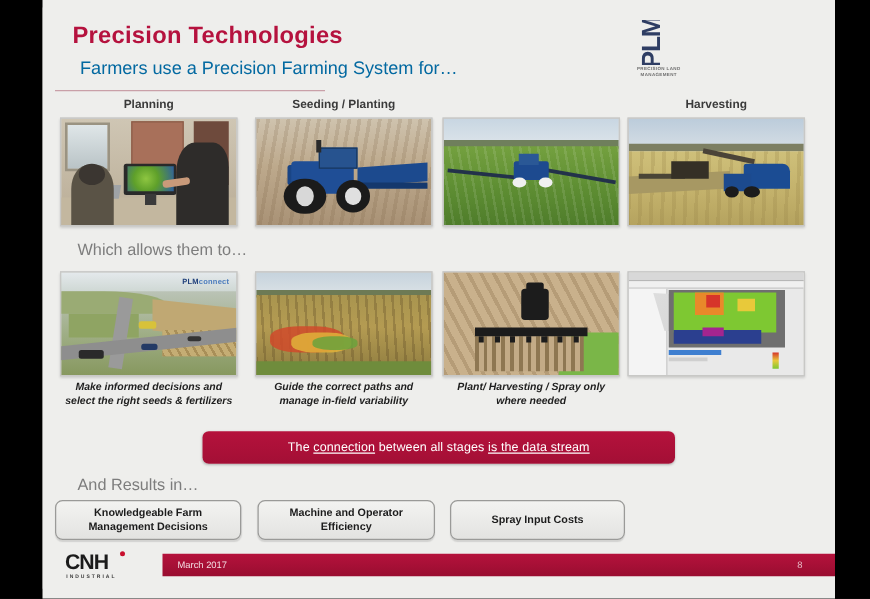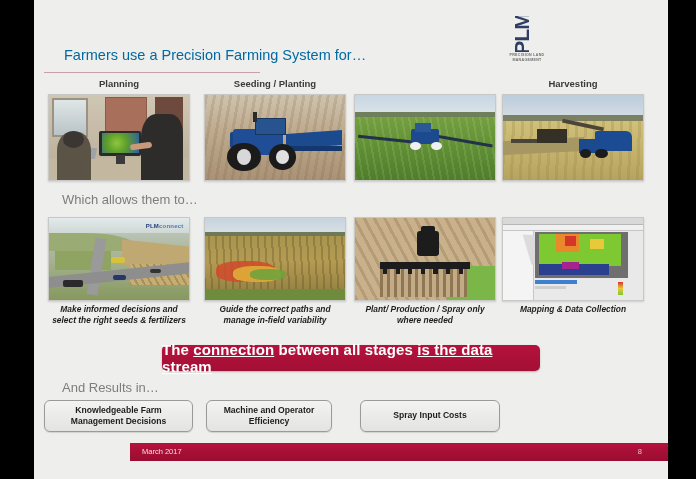--- a/index.html
+++ b/index.html
@@ -152,21 +152,21 @@
   .banner {
     position: absolute;
     left: 128px; top: 339px;
     width: 378px; height: 26px;
     background: linear-gradient(180deg,#b5123c 0%, #a30f35 100%);
     border-radius: 5px;
     display: flex; align-items: center; justify-content: center;
     box-shadow: 0 1px 2px rgba(0,0,0,.25);
   }
   .banner span {
-    color: #ffffff; font-size: 15px; font-weight: bold;
+    color: #ffffff; font-size: 10px; font-weight: normal;
     letter-spacing: .1px;
   }
   .banner u { text-decoration: underline; }
 
   
   .result-box {
     position: absolute;
     top: 394px;
     height: 32px;
     border: 1px solid #9a9a98;
@@ -174,21 +174,21 @@
     background: linear-gradient(180deg,#f3f3f1 0%, #e3e3e1 100%);
     display: flex; align-items: center; justify-content: center;
     text-align: center;
     box-shadow: 0 1px 1px rgba(0,0,0,.12);
   }
   .result-box span {
     font-size: 8.6px; font-weight: bold; color: #1c1c1c;
     line-height: 1.3; padding: 0 4px;
   }
   .rb1 { left: 10px; width: 149px; }
-  .rb2 { left: 172px; width: 126px; }
+  .rb2 { left: 172px; width: 142px; }
   .rb3 { left: 326px; width: 140px; }
   .rb4 { left: 476px; width: 146px; }
 
   
   .footer-bar {
     position: absolute;
     left: 96px; top: 437px;
     width: 538px; height: 18px;
     background: linear-gradient(180deg,#b5123c 0%, #990d30 100%);
   }
@@ -343,20 +343,21 @@
   .ms-bar    { position:absolute; right:14%; top:78%; width:4%; height:16%;
                background:linear-gradient(180deg,#d6352a,#e8c93a,#7ec832);}
 </style>
 </head>
 <body>
 
 <div id="viewport">
   <div id="slide">
     <div id="slide-inner">
 
+      <div class="title">Precision Technologies</div>
       <div class="subtitle">Farmers use a Precision Farming System for…</div>
       <div class="title-rule"></div>
 
       <div class="logo-plm">
         <div class="plm-mark">
           <span class="plm-letters">PLM</span>
         </div>
         <div class="plm-sub">PRECISION LAND MANAGEMENT</div>
       </div>
 
@@ -494,22 +495,21 @@
             <div class="ms-b1"></div>
             <div class="ms-p1"></div>
           <div class="ms-foot"></div>
             <div class="ms-foot2"></div>
             <div class="ms-bar"></div>
         </div>
       </div>
 
       <div class="sub-cap c1" style="width:142px;">Make informed decisions and select the right seeds &amp; fertilizers</div>
       <div class="sub-cap c2" style="width:142px;">Guide the correct paths and manage in-field variability</div>
-      <div class="sub-cap c3" style="width:142px;">Plant/ Production / Spray only where needed</div>
-      <div class="sub-cap c4" style="width:142px;">Mapping &amp; Data Collection</div>
+      <div class="sub-cap c3" style="width:142px;">Plant/ Harvesting / Spray only where needed</div>
 
       <div class="banner">
         <span>
           <span>The </span><u>connection</u><span> between all stages </span><u>is the data stream</u>
         </span>
       </div>
 
       <div class="section-label" id="and-results">And Results in…</div>
 
       <div class="result-box rb1">
@@ -519,16 +519,21 @@
         <span>Machine and Operator Efficiency</span>
       </div>
       <div class="result-box rb3">
         <span>Spray Input Costs</span>
       </div>
 
       <div class="footer-bar">
         <div class="footer-date">March 2017</div>
         <div class="footer-page">8</div>
       </div>
+      <div class="cnh">
+        <div class="cnh-main">CNH</div>
+        <div class="cnh-dot"></div>
+        <div class="cnh-sub">INDUSTRIAL</div>
+      </div>
 
     </div>
   </div>
 </div>
 
 </body></html>

